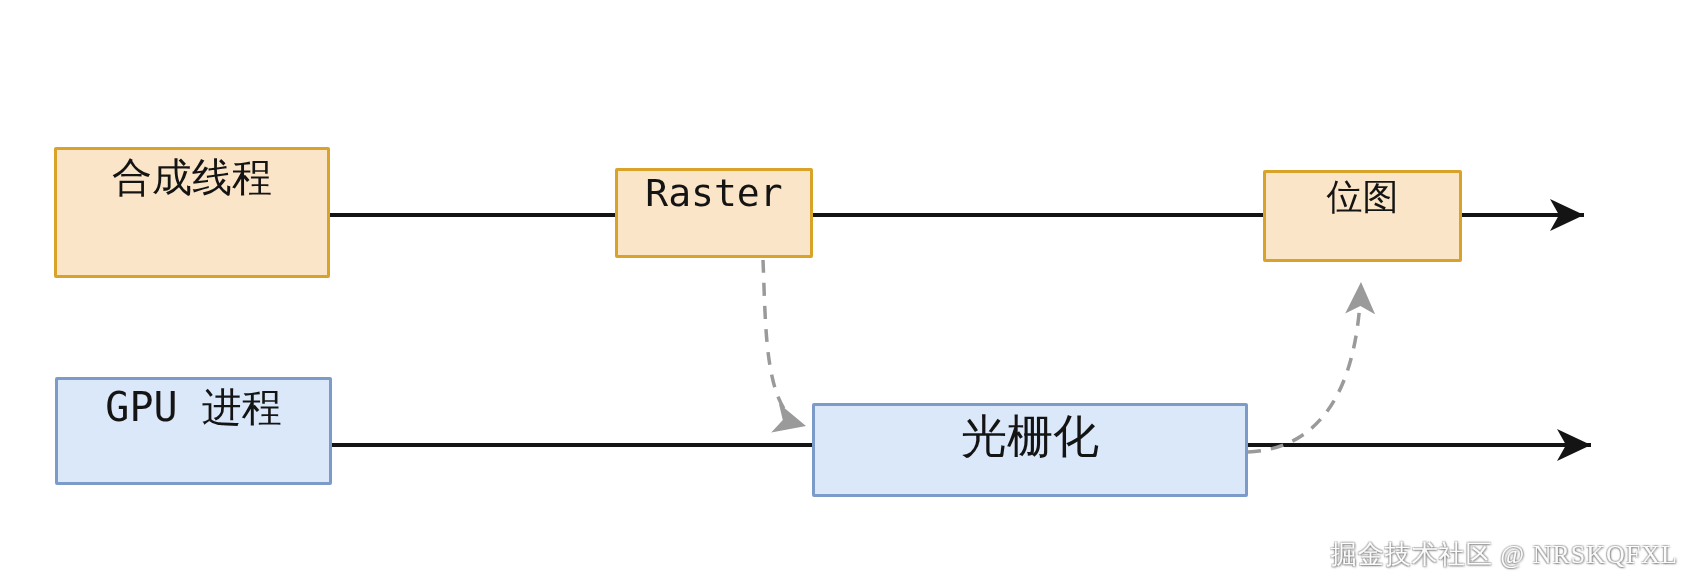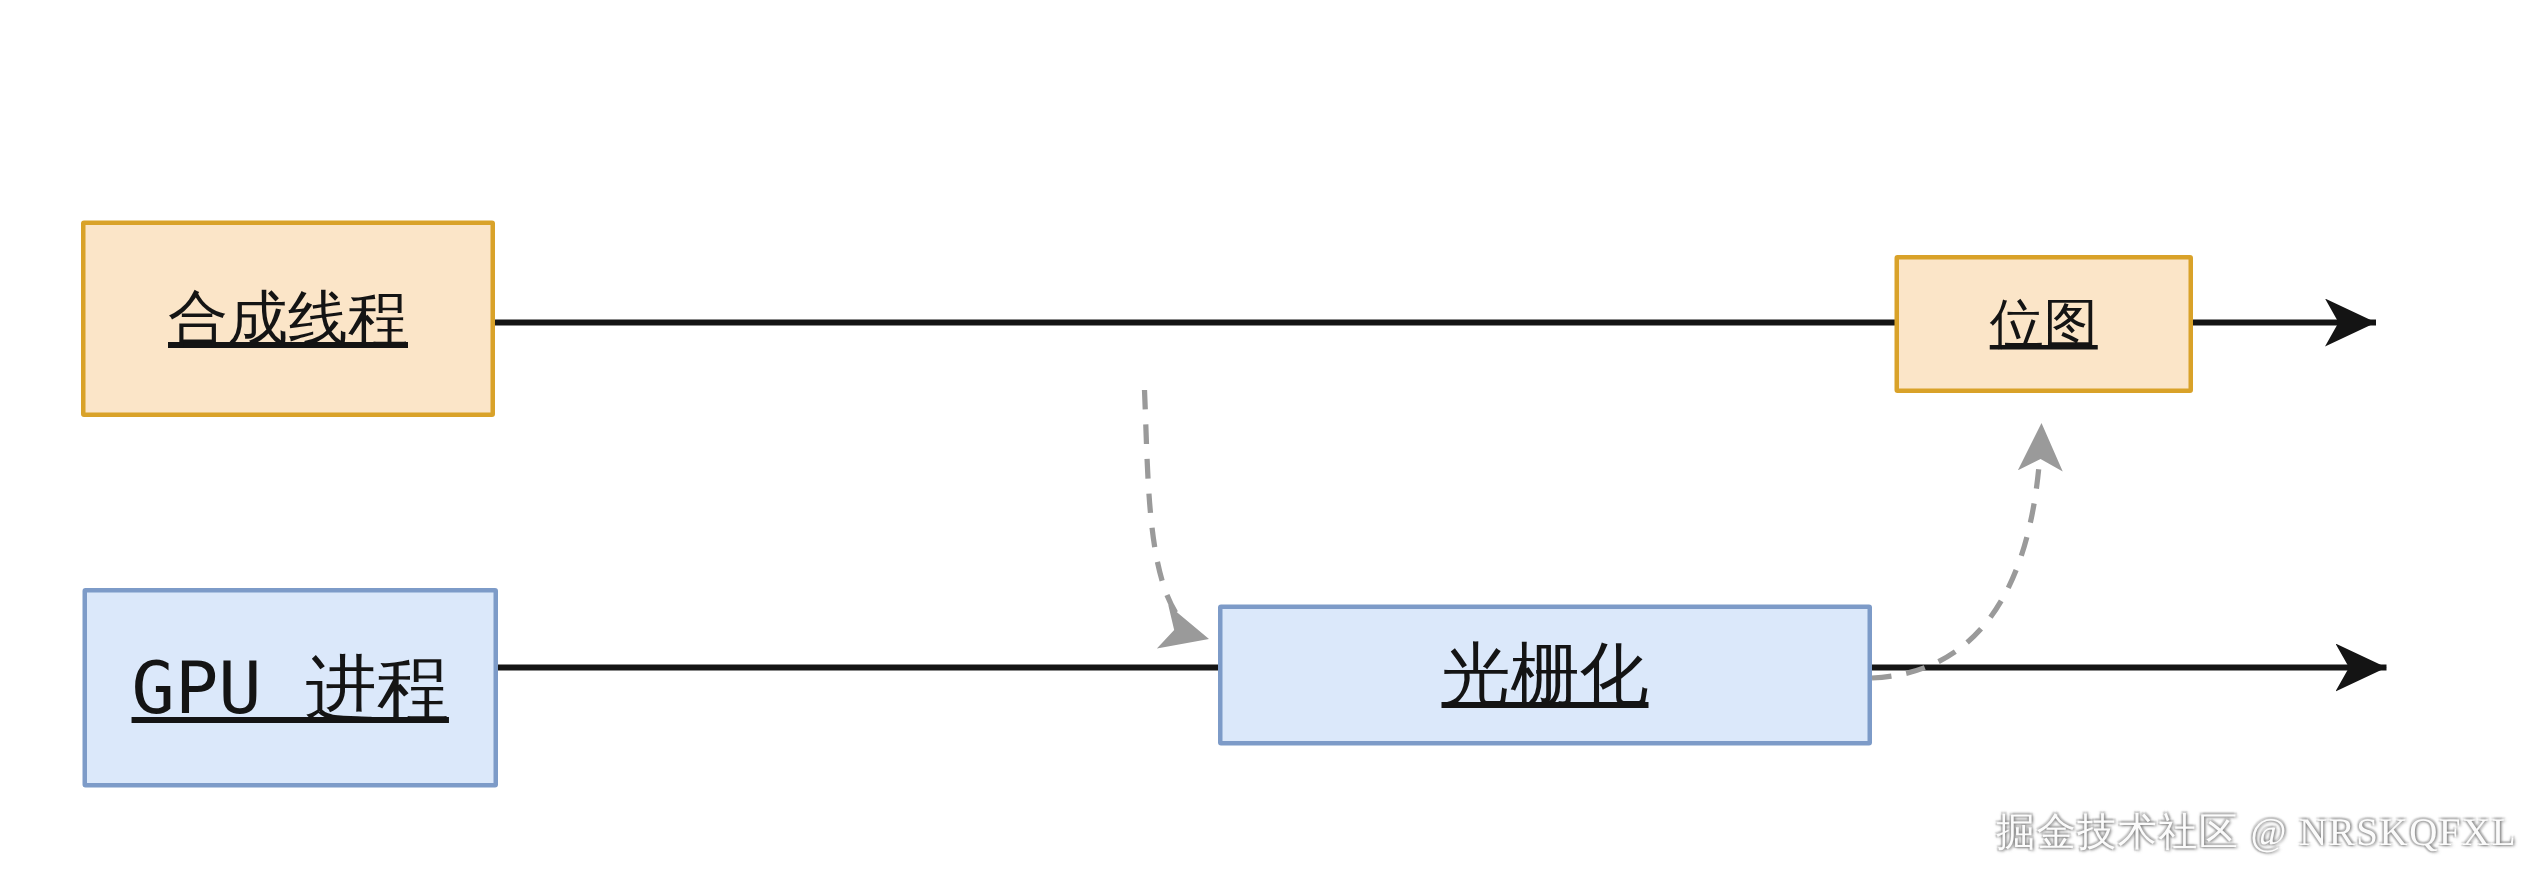--- a/index.html
+++ b/index.html
@@ -13,43 +13,41 @@
   }
   .arrows-layer {
     position: absolute;
     left: 0; top: 0;
     width: 1690px; height: 581px;
     z-index: 1;
   }
   .node {
     position: absolute;
     display: flex;
-    align-items: center;
     justify-content: center;
     box-sizing: border-box;
     z-index: 2;
     border-radius: 2px;
     font-family: "DejaVu Sans Mono", "DejaVu Sans", "Liberation Sans", sans-serif;
     color: #141414;
     white-space: nowrap;
-    text-decoration: underline;
   }
   .node.orange {
     background: #fbe5c8;
     border: 3px solid #d9a229;
   }
   .node.blue {
     background: #dbe8fa;
     border: 3px solid #7d9bc8;
   }
   .node-compositor   { left: 54px;   top: 147px; width: 276px; height: 131px; font-size: 40px; }
   .node-tiles        { left: 387px;  top: 171px; width: 198px; height: 88px;  font-size: 38px; }
   .node-raster       { left: 615px;  top: 168px; width: 198px; height: 90px;  font-size: 38px; }
   .node-bitmap       { left: 1263px; top: 170px; width: 199px; height: 92px;  font-size: 36px; }
-  .node-gpu          { left: 55px;   top: 392px; width: 277px; height: 133px; font-size: 48px; }
+  .node-gpu          { left: 55px;   top: 377px; width: 277px; height: 108px; font-size: 40px; }
   .node-rasterization{ left: 812px;  top: 403px; width: 436px; height: 94px;  font-size: 46px; }
   .watermark {
     position: absolute;
     right: 12px;
     top: 537px;
     z-index: 3;
     font-size: 26px;
     letter-spacing: 1px;
     color: rgba(255,255,255,0.96);
     text-shadow:
@@ -83,20 +81,23 @@
     <path d="M 763,260 C 766,330 764,415 806,426" fill="none" stroke="#9a9a9a" stroke-width="3.5" stroke-dasharray="13 10" marker-end="url(#grayArrow)"></path>
 
     <path d="M 1248,452 C 1315,449 1358,398 1361,282" fill="none" stroke="#9a9a9a" stroke-width="3.5" stroke-dasharray="13 10" marker-end="url(#grayArrow)"></path>
   </svg>
 
   <div class="node orange node-compositor">
     <span>合成线程</span>
   </div>
 
 
+  <div class="node orange node-raster">
+    <span>Raster</span>
+  </div>
 
   <div class="node orange node-bitmap">
     <span>位图</span>
   </div>
 
   <div class="node blue node-gpu">
     <span>GPU 进程</span>
   </div>
 
   <div class="node blue node-rasterization">

